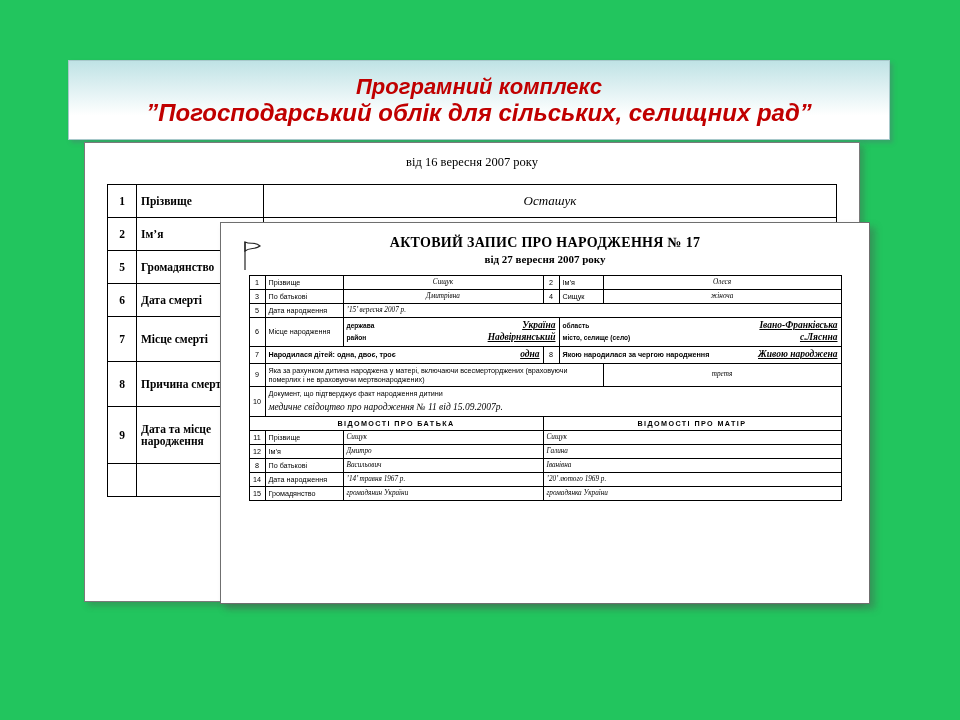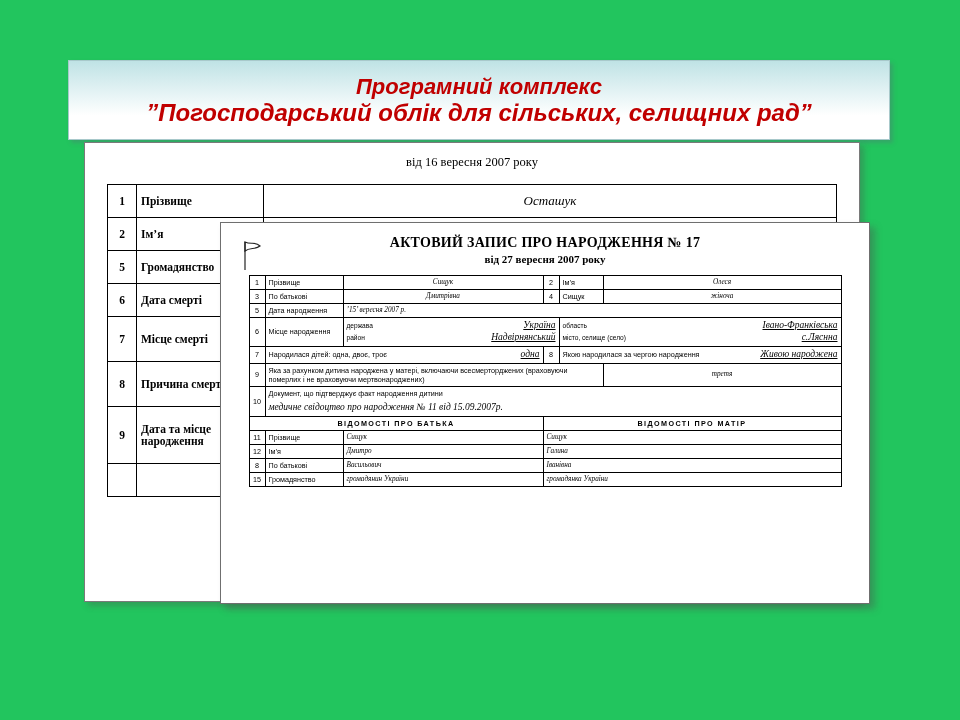--- a/index.html
+++ b/index.html
@@ -179,20 +179,21 @@
     font-size: 11px;
   }
   .sm { font-size: 6.6px; }
   .u { text-decoration: underline; }
   .center { text-align: center; }
   .cell-split {
     display: flex;
     justify-content: space-between;
     align-items: baseline;
     gap: 8px;
+    font-weight: bold;
   }
   .cell-split > span { display: inline-block; }
 </style>
 </head>
 <body>
 
 <div class="slide">
 
   <div class="title-banner">
     <div class="title-line1">Програмний комплекс</div>
@@ -375,20 +376,26 @@
         <td colspan="3" class="hand">Галина</td>
       </tr>
 
       <tr>
         <td class="bnum">8</td>
         <td class="blab">По батькові</td>
         <td class="hand">Васильович</td>
         <td colspan="3" class="hand">Іванівна</td>
       </tr>
 
+      <tr>
+        <td class="bnum">14</td>
+        <td class="blab">Дата народження</td>
+        <td class="hand">’14’ травня 1967 р.</td>
+        <td colspan="3" class="hand">’20’ лютого 1969 р.</td>
+      </tr>
 
       <tr>
         <td class="bnum">15</td>
         <td class="blab">Громадянство</td>
         <td class="hand">громадянин України</td>
         <td colspan="3" class="hand">громадянка України</td>
       </tr>
     </tbody>
       </table>
   </div>

